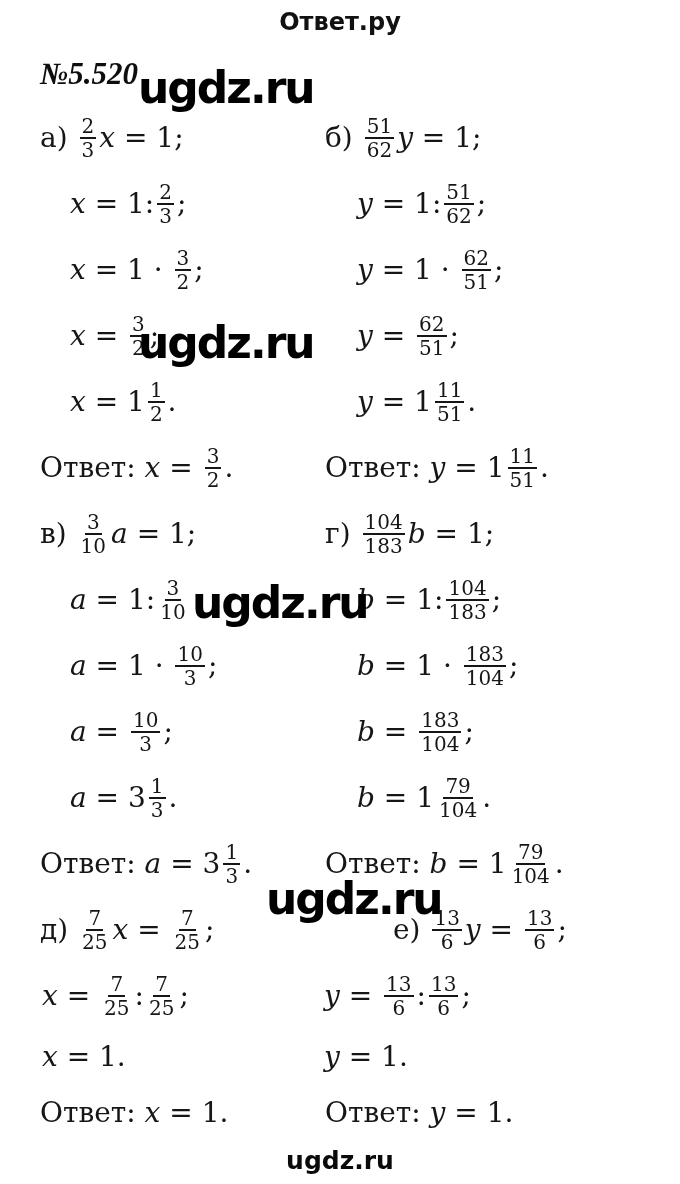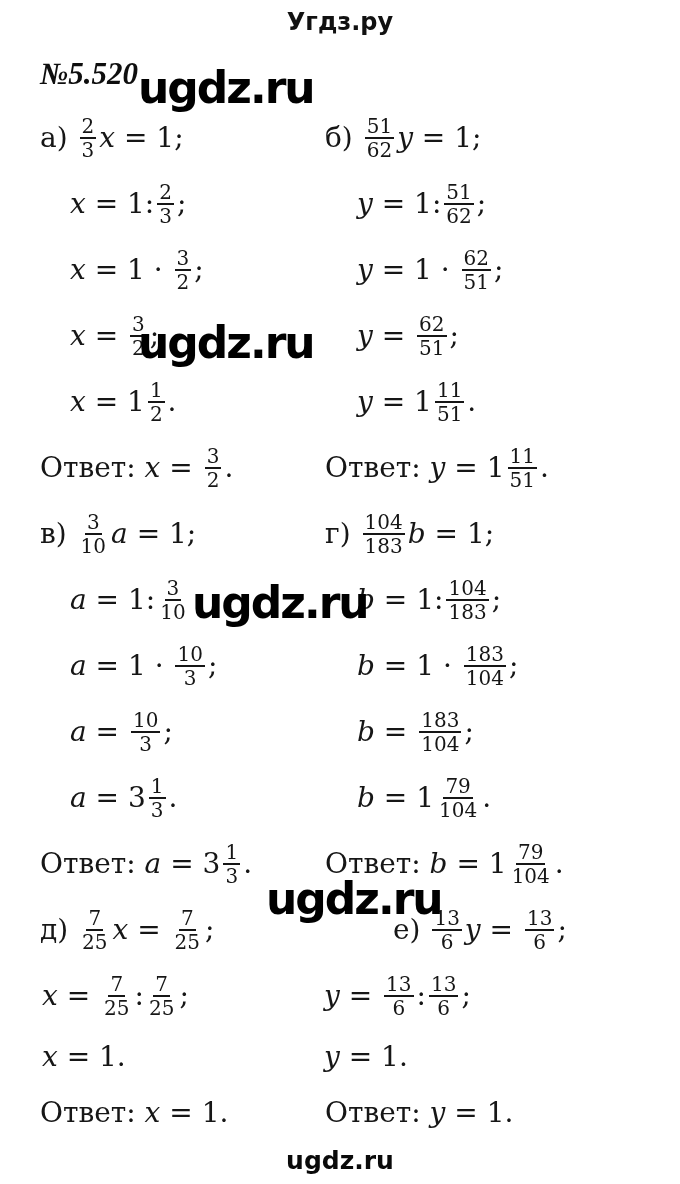--- a/index.html
+++ b/index.html
@@ -60,21 +60,21 @@
     display:inline-flex; flex-direction:column; align-items:center;
     font-size:20px; line-height:1.12; margin:0 3px;
     vertical-align:middle; text-align:center;
   }
   .frac .num { border-bottom:2px solid #161616; padding:0 2px; }
   .frac .den { padding:0 2px; }
 </style>
 </head>
 <body>
 
-<div class="site-header">Угдз.ру</div>
+<div class="site-header">Ответ.ру</div>
 
 <div class="problem-number">№5.520</div>
 
 <div class="watermark w1">ugdz.ru</div>
 <div class="watermark w2">ugdz.ru</div>
 <div class="watermark w3">ugdz.ru</div>
 <div class="watermark w4">ugdz.ru</div>
 
 <div class="math" id="math-rows">
     <div class="row">

